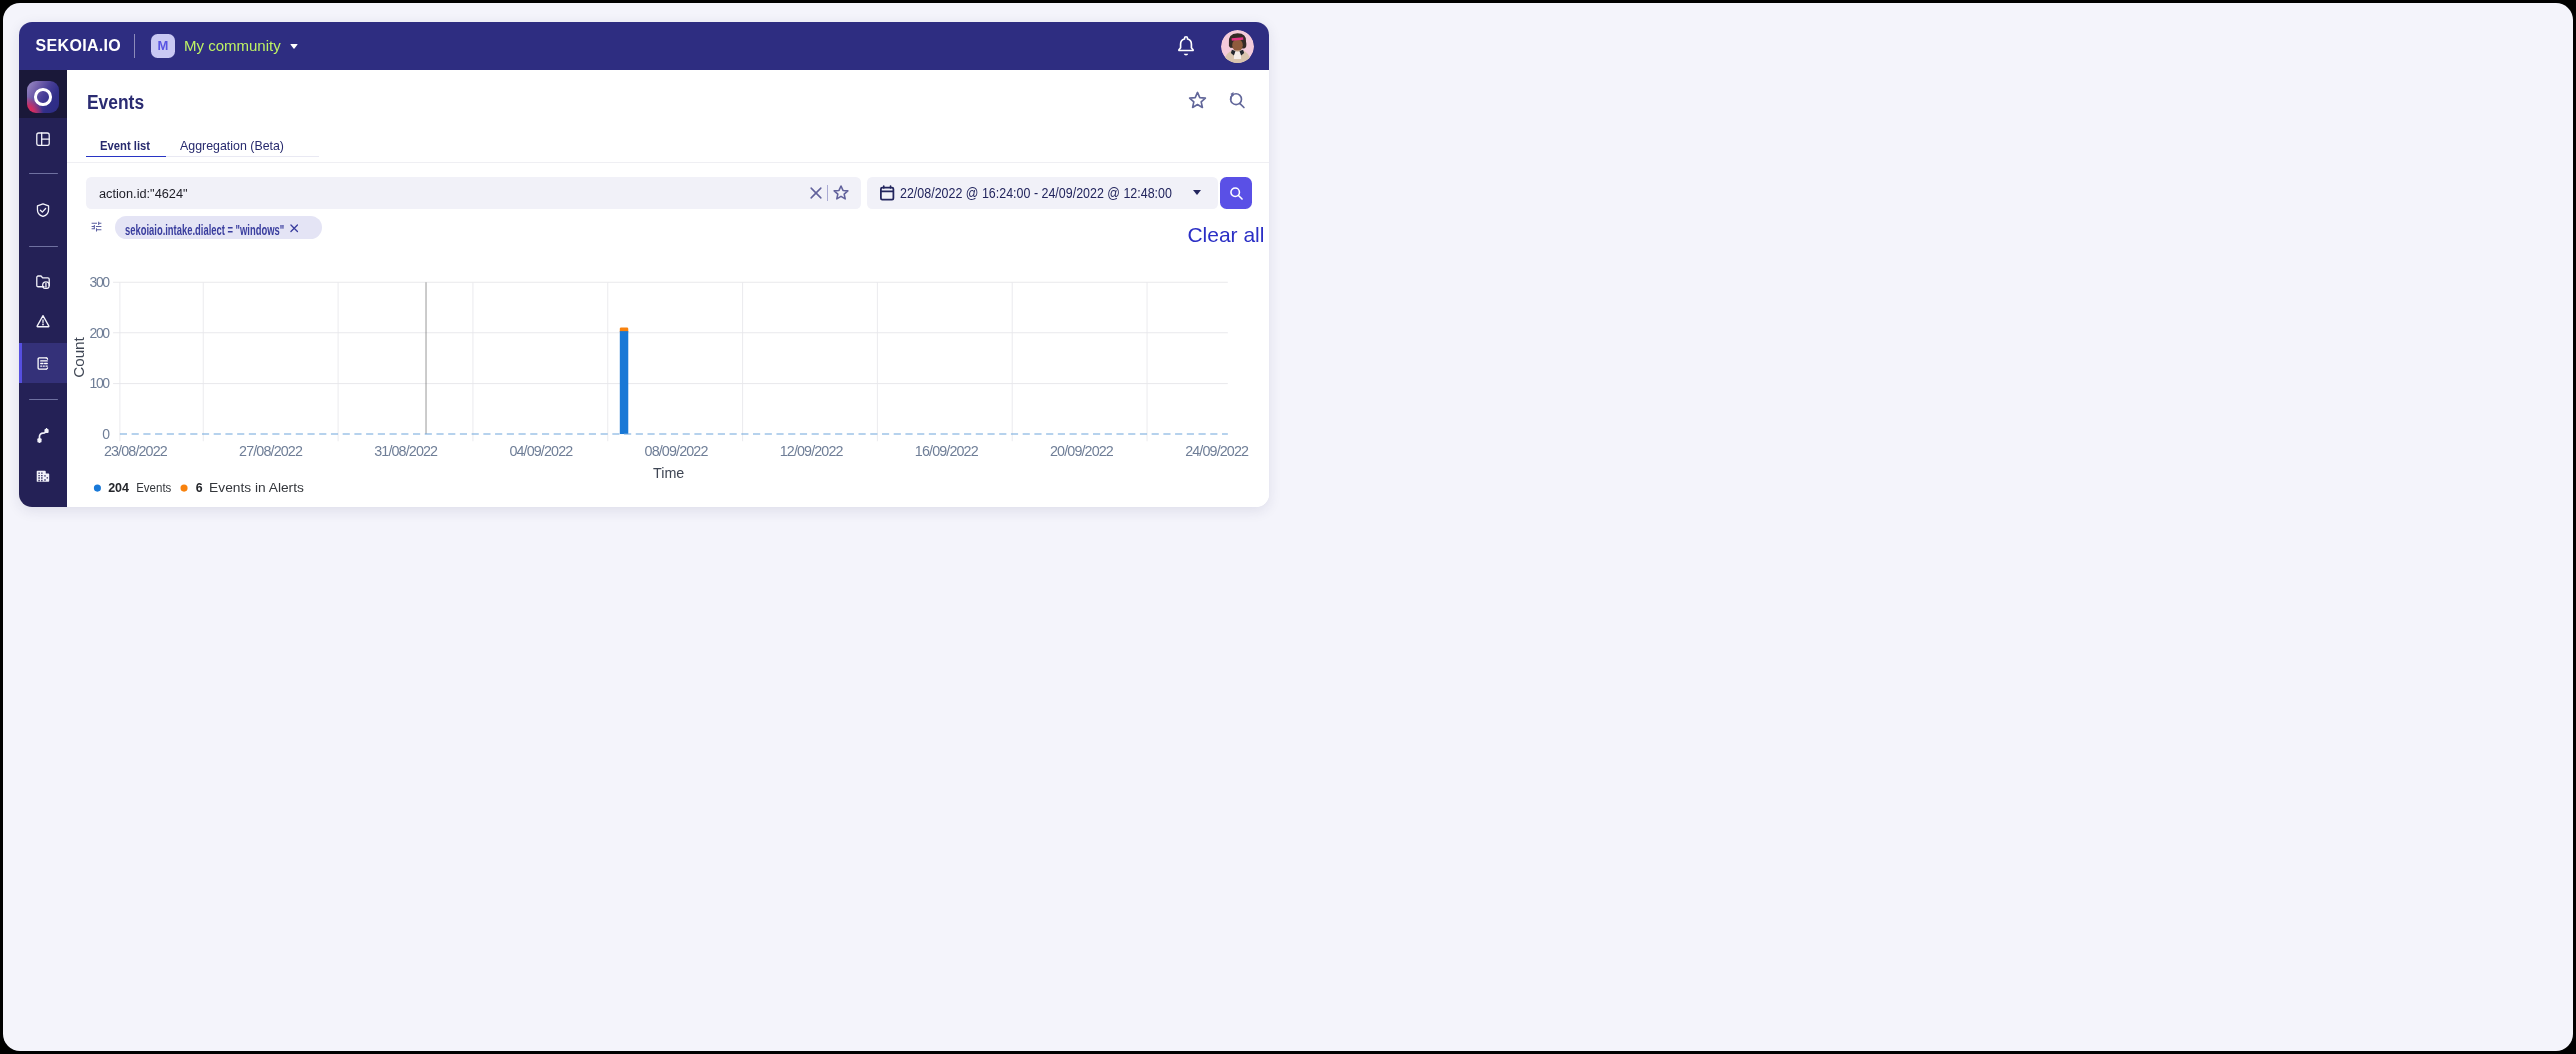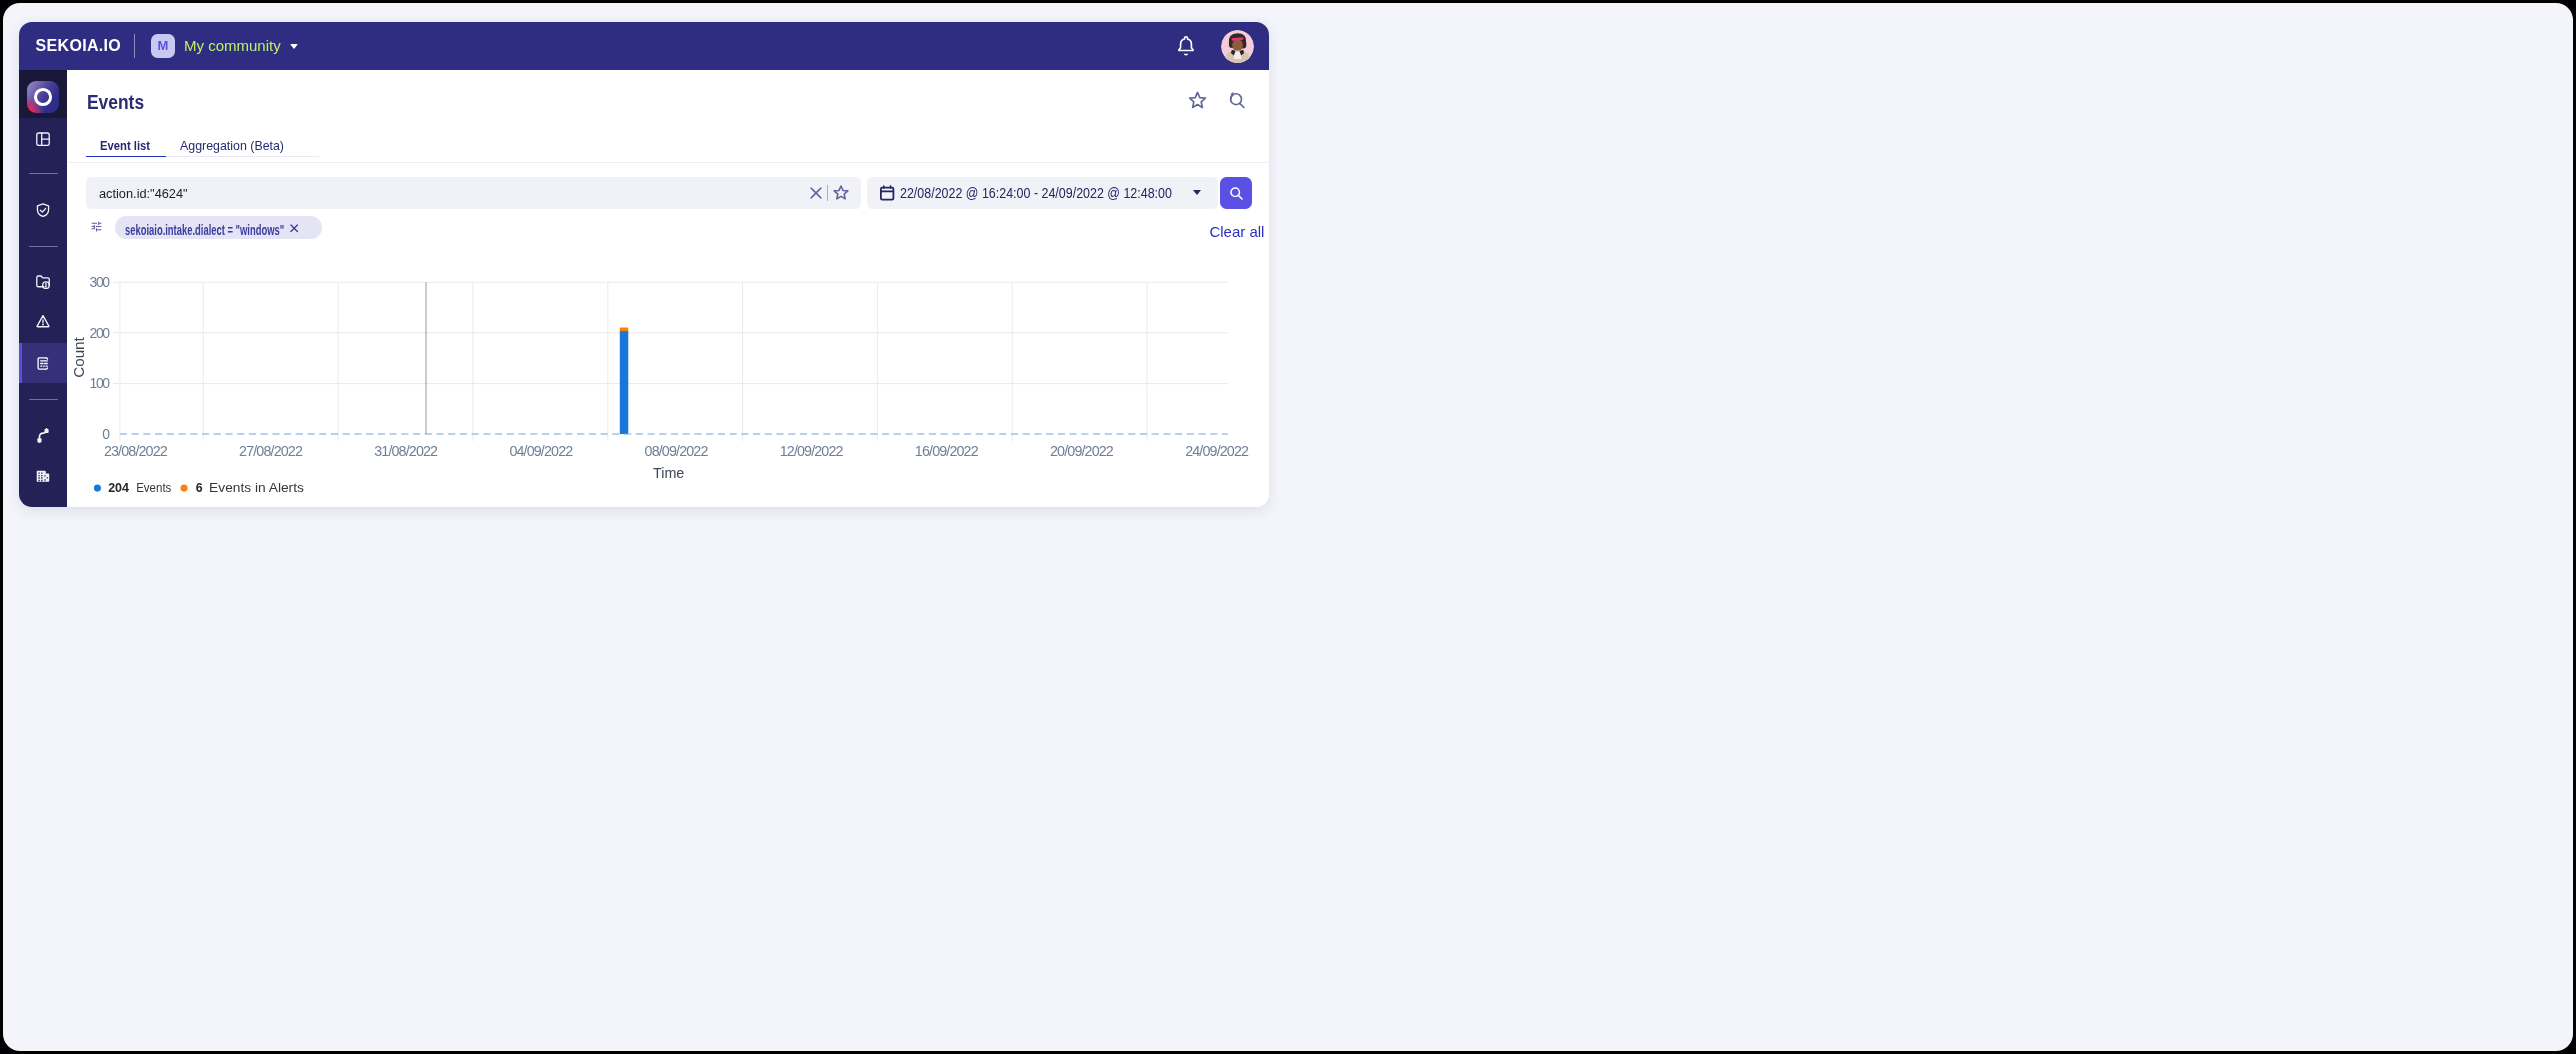--- a/index.html
+++ b/index.html
@@ -35,21 +35,21 @@
 
   .input { position:absolute; left:19px; top:107px; width:775px; height:32px; border-radius:5.2px; background:#F1F1F8; }
   .qtext { position:absolute; left:32px; top:108px; height:32px; line-height:32px; font-size:13.7px; color:#1D1D26; transform:scaleX(.933); transform-origin:left; }
   .daterect { position:absolute; left:800px; top:107px; width:351px; height:32px; border-radius:5.2px; background:#F1F1F8; }
   .datetext { position:absolute; left:833px; top:107px; height:32px; line-height:32px; font-size:14px; color:#23265E; transform:scaleX(.89); transform-origin:left; }
   .dcaret { position:absolute; left:1126px; top:120px; width:0; height:0; border-left:4.9px solid transparent; border-right:4.9px solid transparent; border-top:5.9px solid #23265E; }
   .sbtn { position:absolute; left:1153px; top:107px; width:32px; height:32px; border-radius:6.5px; background:#5A50E6; }
 
   .chip { position:absolute; left:48px; top:146px; width:207px; height:23px; border-radius:11.4px; background:#E4E4F5; }
   .chiptext { position:absolute; left:58px; top:148px; height:23px; line-height:23px; font-size:15px; font-weight:bold; color:#393D9E; transform:scaleX(.627); transform-origin:left; }
-  .clearall { position:absolute; right:4.6px; top:153px; font-size:15px; color:#2B2FC5;margin-left:17px; }
+  .clearall { position:absolute; right:4.6px; top:153px; font-size:21px; color:#2B2FC5;margin-left:17px; }
 </style>
 </head>
 <body>
 <div class="frame"></div>
 <div class="window">
   <div class="navbar">
     <div class="logo">SEKOIA.IO</div>
     <div class="nav-div"></div>
     <div class="mchip">M</div>
     <div class="mycomm">My community</div>

